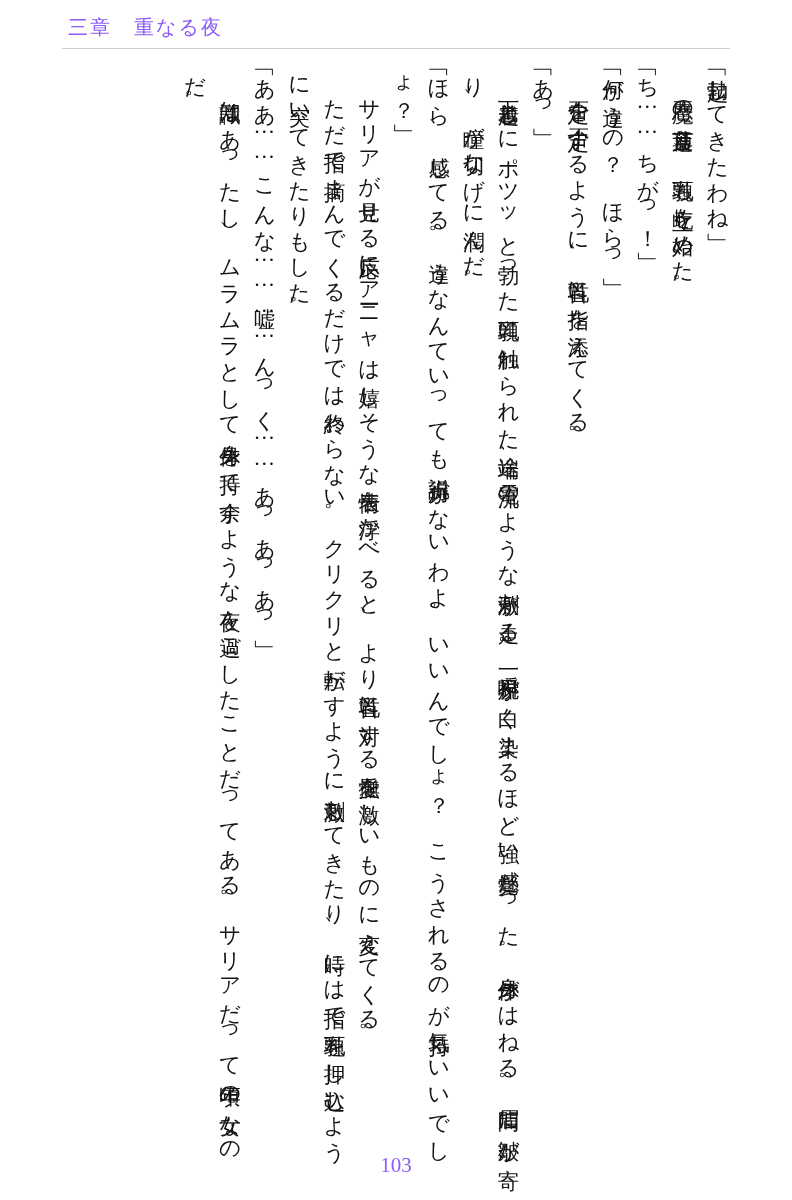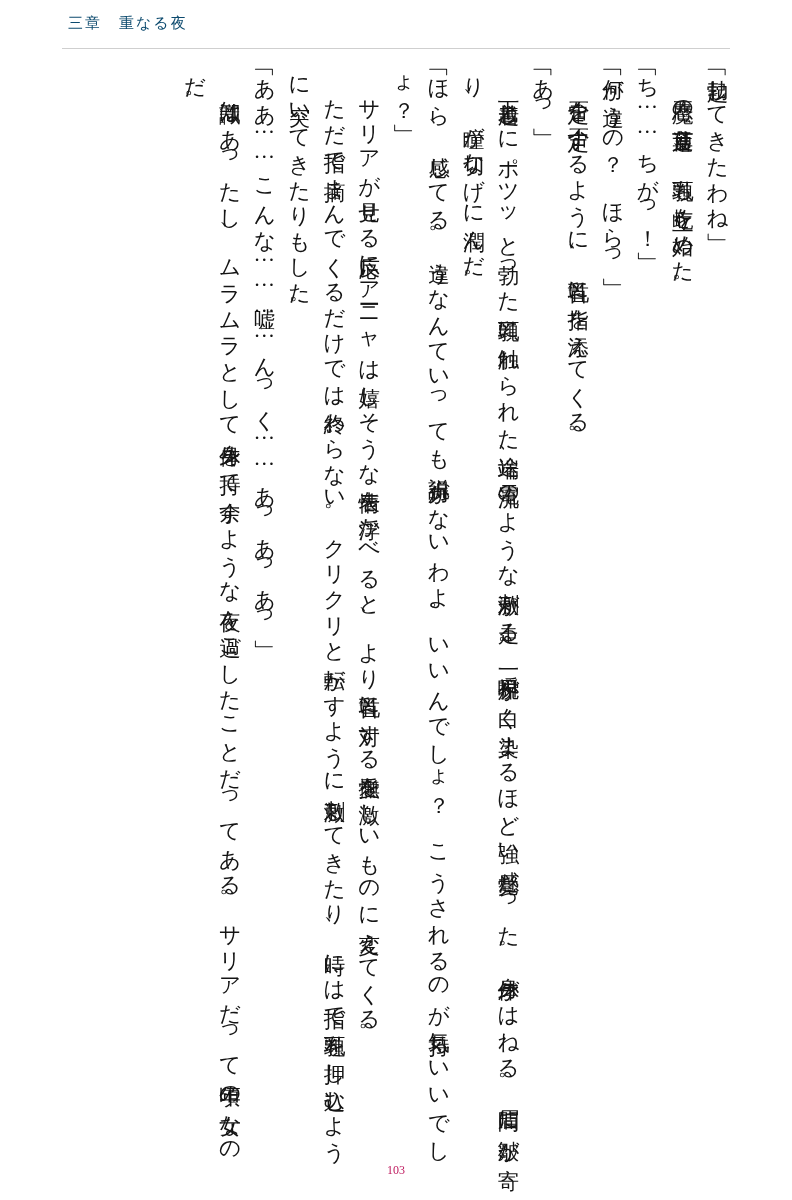--- a/index.html
+++ b/index.html
@@ -17,23 +17,23 @@
     height: 1200px;
     background: #ffffff;
     overflow: hidden;
     box-sizing: border-box;
   }
   
   .running-header {
     position: absolute;
     top: 14px;
     left: 68px;
-    font-size: 15px;
+    font-size: 20px;
     letter-spacing: 2px;
-    color: #0c4a6e;
+    color: #8b5cf6;
     white-space: nowrap;
     font-family: "Liberation Serif", "DejaVu Serif", serif;
   }
   .header-rule {
     position: absolute;
     top: 48px;
     left: 62px;
     width: 668px;
     height: 1px;
     background: #cfcfcf;
@@ -62,22 +62,22 @@
   }
   .body-text p.indent {
     text-indent: 1em;
   }
   .page-number {
     position: absolute;
     bottom: 22px;
     left: 0;
     width: 792px;
     text-align: center;
-    font-size: 12px;
-    color: #be185d;
+    font-size: 21px;
+    color: #8b5cf6;
     font-family: "Liberation Serif", "DejaVu Serif", serif;
   }
 </style>
 </head>
 <body>
 
 <div class="page">
 
   <div class="running-header">三章　重なる夜</div>
 

